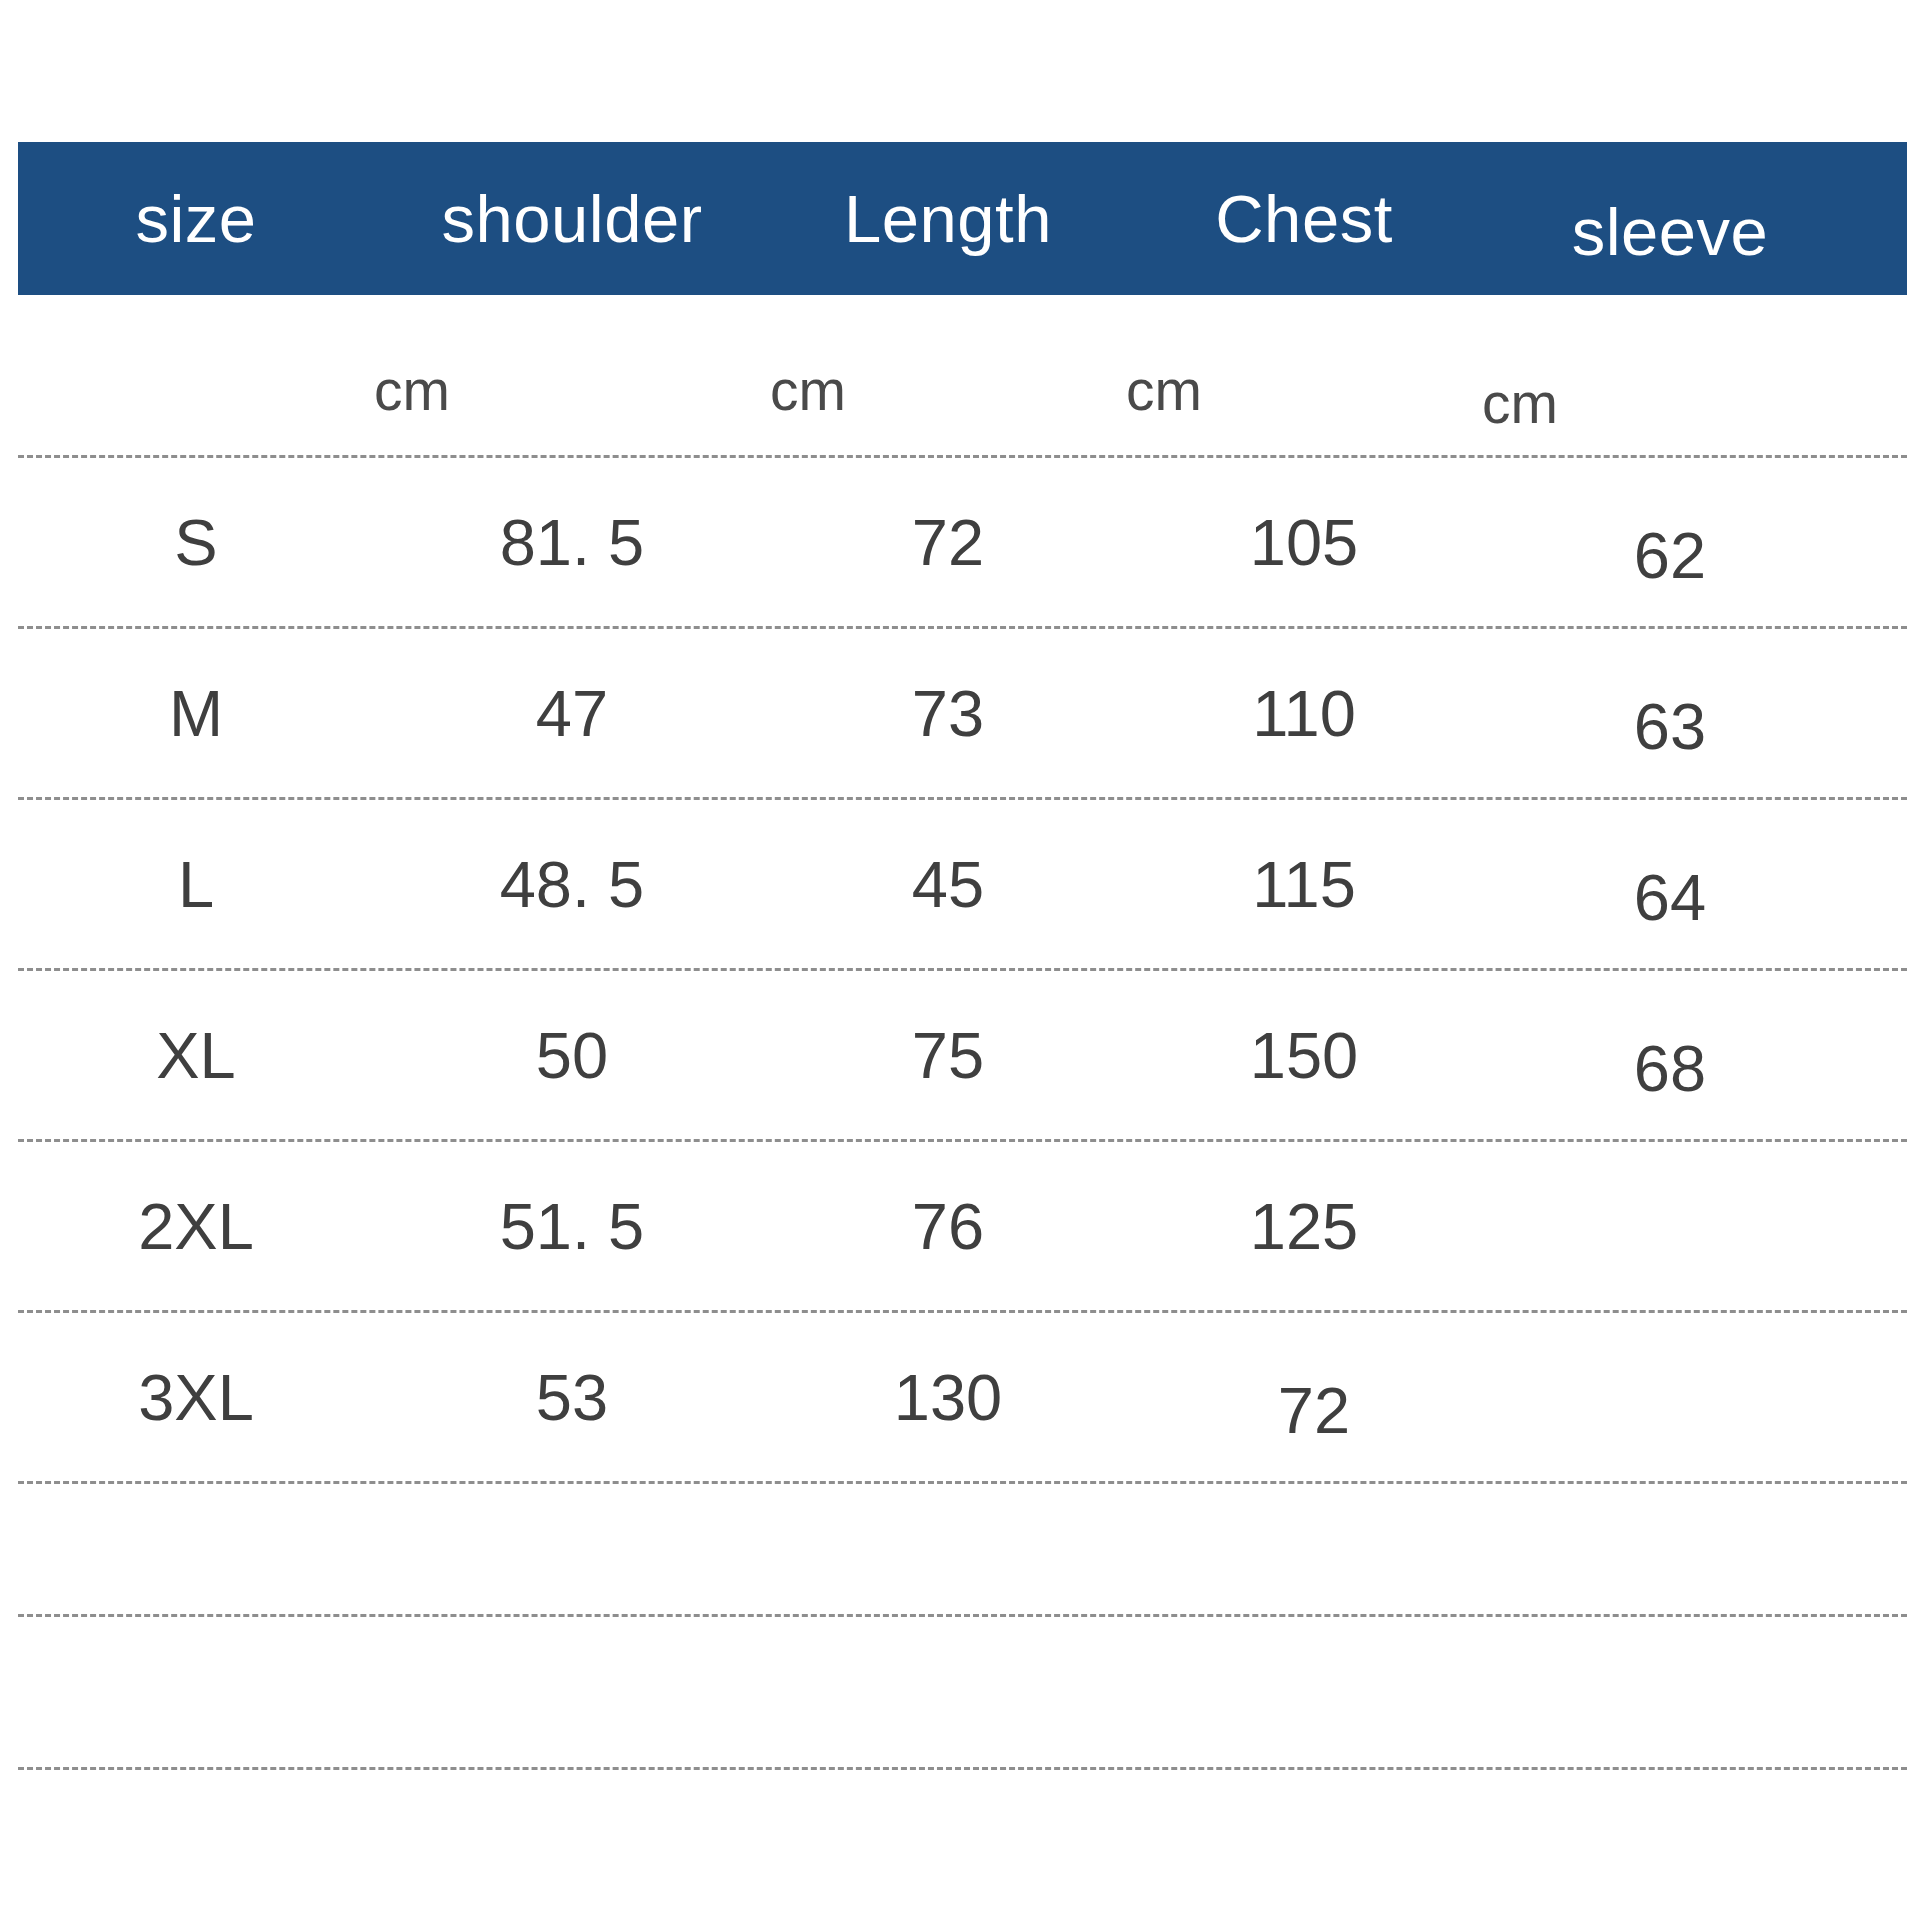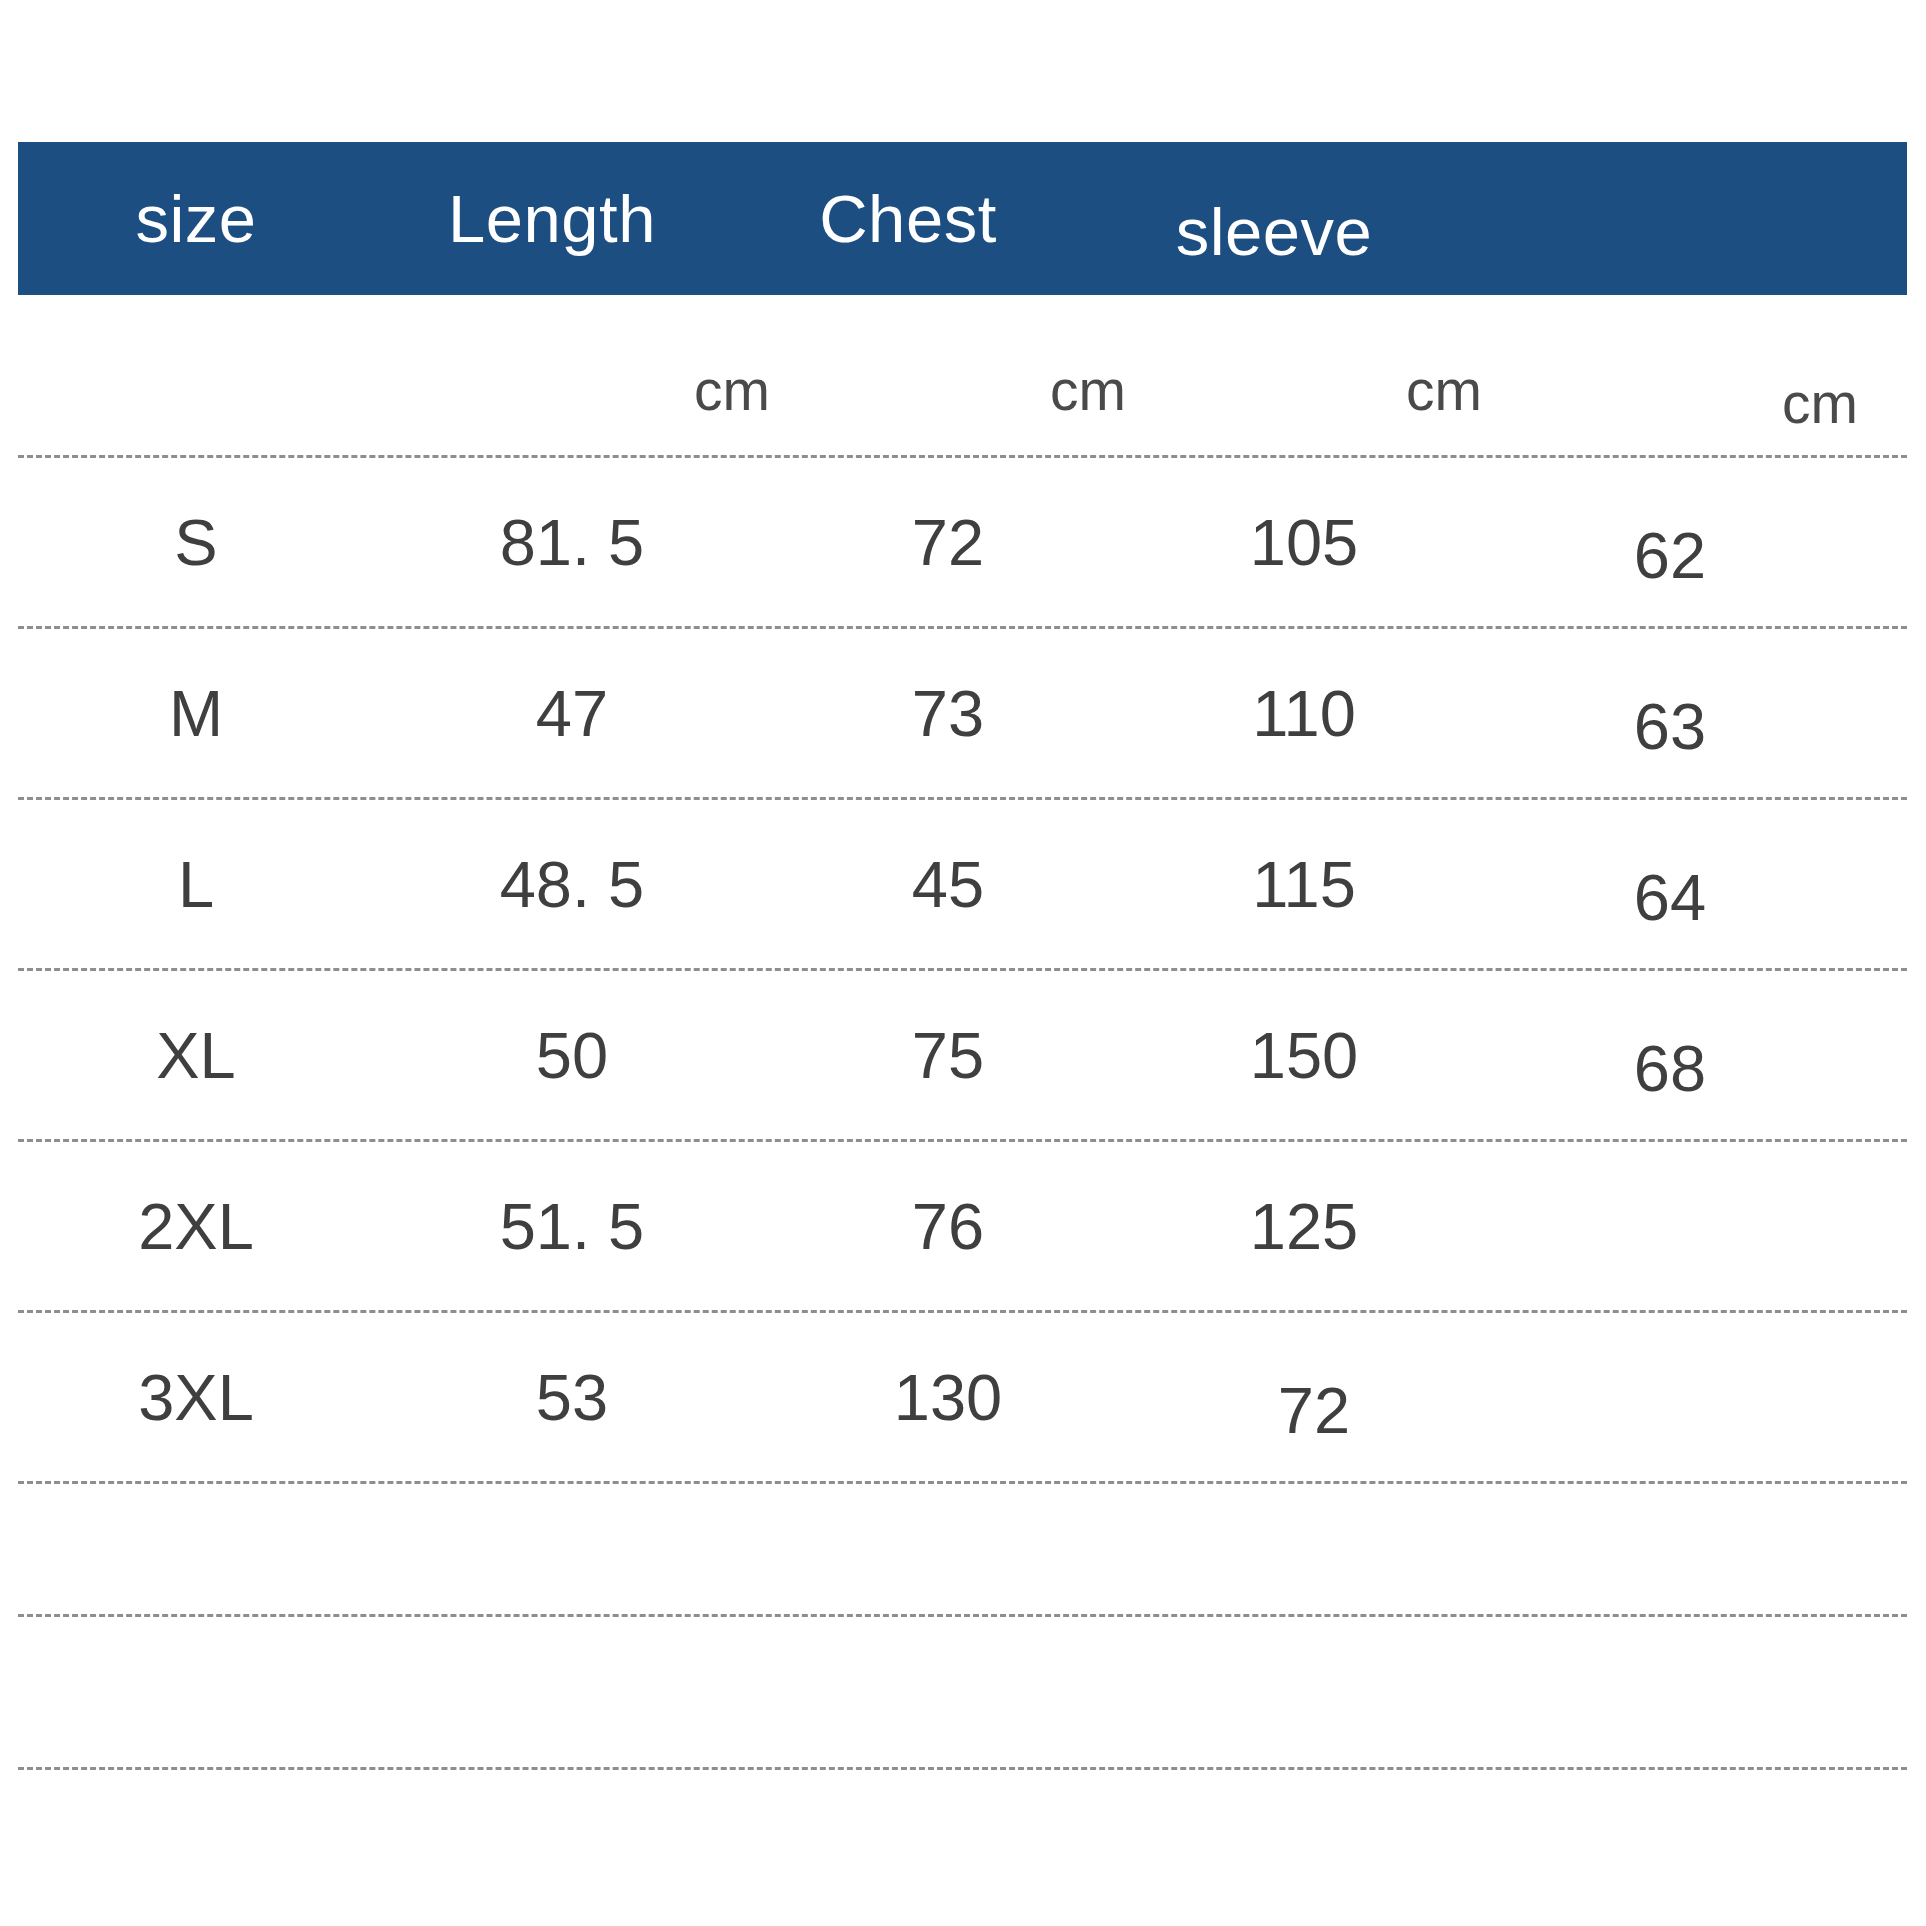--- a/index.html
+++ b/index.html
@@ -55,21 +55,21 @@
     left: 18px;
     top: 351px;
     width: 1889px;
     height: 79px;
     display: flex;
     align-items: center;
   }
   .unit-cell {
     font-size: 57px;
     color: #4a4a4a;
-    text-align: right;
+    text-align: left;
     line-height: 1;
   }
   .unit-cell.blank { color: transparent; }
 
   
   .table-wrap {
     position: absolute;
     left: 18px;
     top: 455px;
     width: 1889px;
@@ -100,20 +100,21 @@
   .rule-a { top: 1614px; }
   .rule-b { top: 1767px; }
 </style>
 </head>
 <body>
 
 <div class="sheet">
 
   <div class="header-band">
     <div class="header-cell col-size">size</div>
+    <div class="header-cell col-shoulder">shoulder</div>
     <div class="header-cell col-length">Length</div>
     <div class="header-cell col-chest">Chest</div>
     <div class="header-cell col-sleeve">sleeve</div>
   </div>
 
   <div class="units-row">
     <div class="unit-cell col-size blank"></div>
     <div class="unit-cell col-shoulder">cm</div>
     <div class="unit-cell col-length">cm</div>
     <div class="unit-cell col-chest">cm</div>

